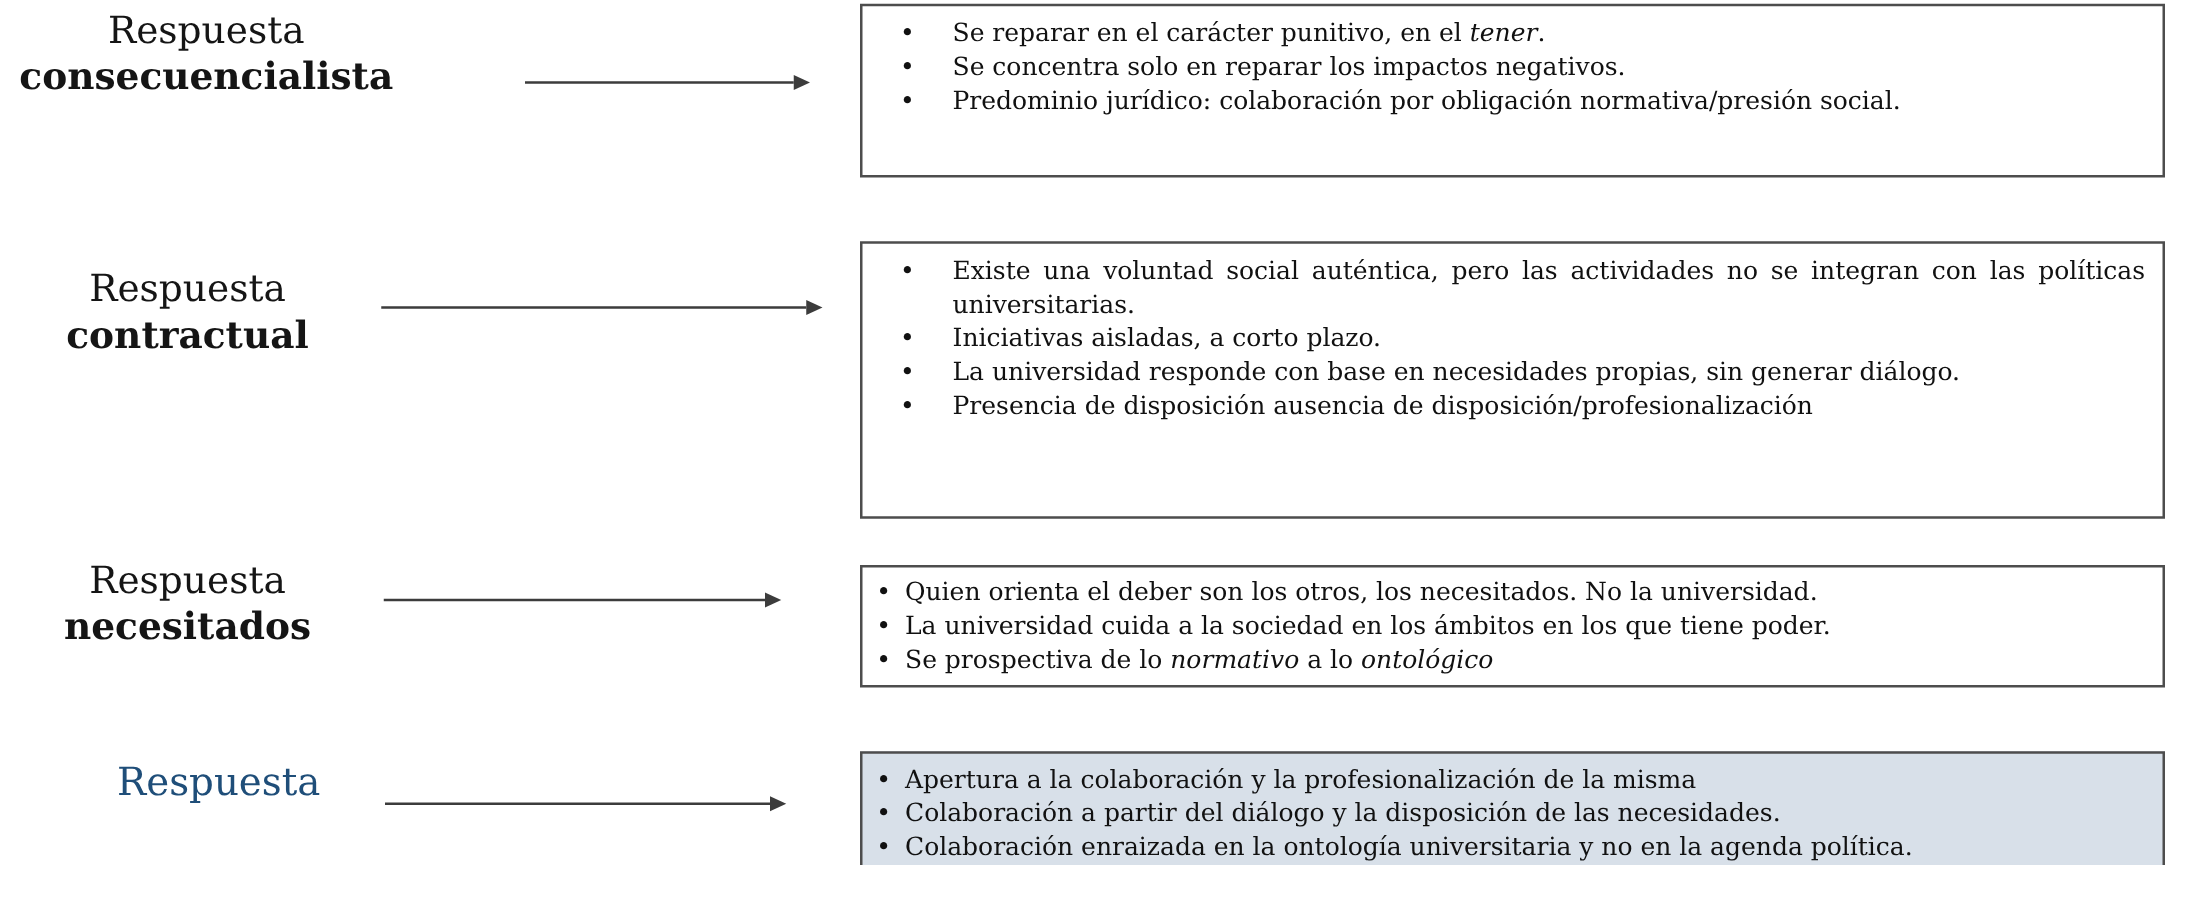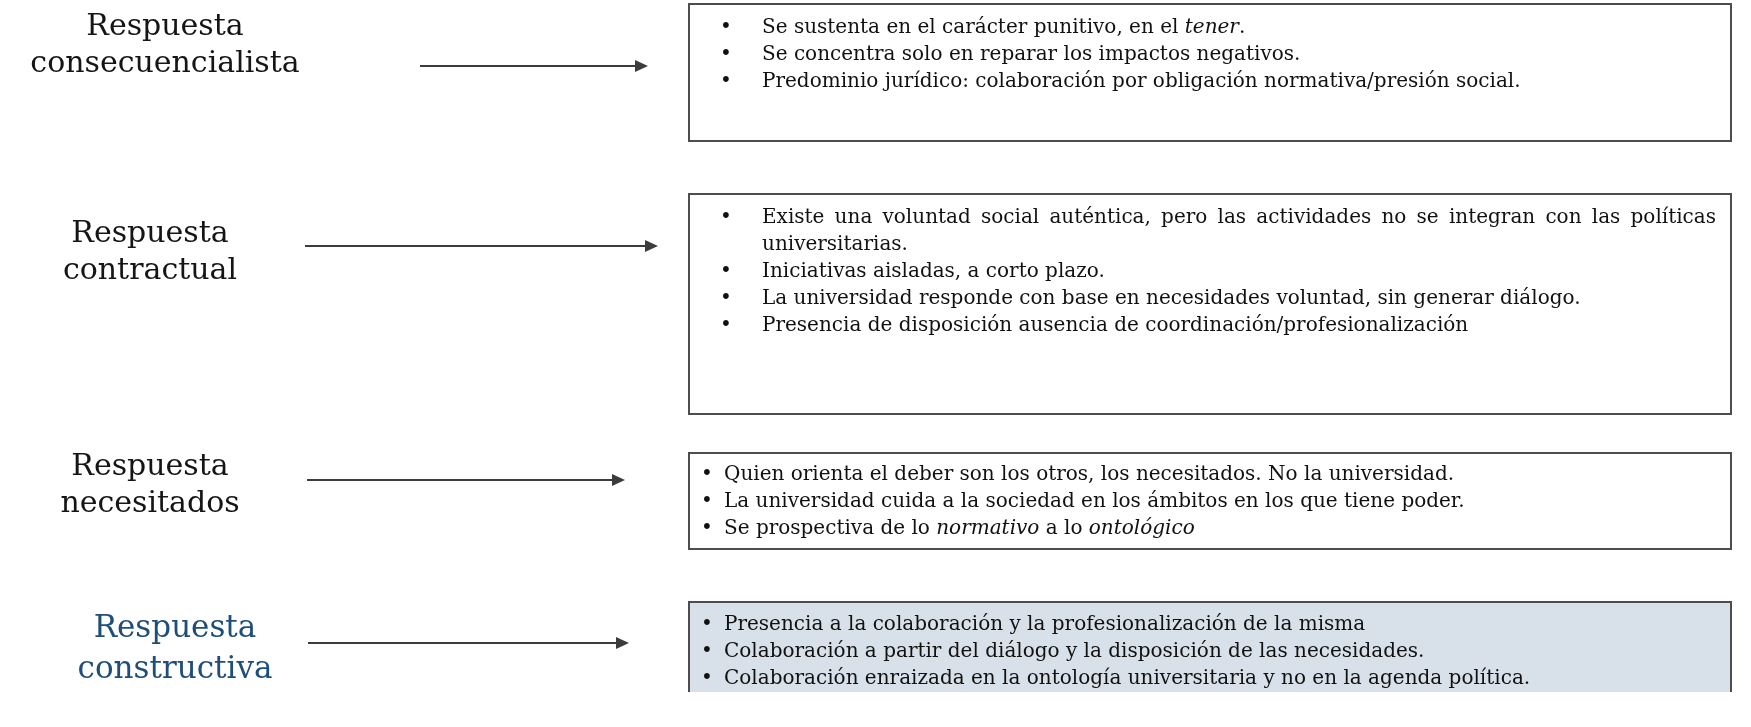--- a/index.html
+++ b/index.html
@@ -14,21 +14,21 @@
   
   .rlabel{
     position:absolute;
     text-align:center;
     font-size:30px;
     line-height:37px;
     color:#151515;
     white-space:nowrap;
   }
   .rlabel .l1{display:block;font-weight:normal;}
-  .rlabel .l2{display:block;font-weight:normal;}
+  .rlabel .l2{display:block;font-weight:bold;}
   .lab1{left:4px;  top:6px;   width:322px;}
   .lab2{left:0px;  top:213px; width:300px;}
   .lab3{left:0px;  top:446px; width:300px;}
   .lab4{left:10px; top:606px; width:330px; line-height:41px; font-size:31px;}
   
   .arrow{position:absolute;height:2px;background:#3c3c3c;}
   .arrow::after{
     content:"";
     position:absolute;right:-13px;top:-5px;
     width:0;height:0;
@@ -73,21 +73,21 @@
 <div class="canvas">
 
   <div class="rlabel lab1">
     <span class="l1">Respuesta</span>
     <span class="l2">consecuencialista</span>
   </div>
   <div class="arrow ar1"></div>
   <div class="vbox box1 indent-wide">
       <div class="bullet-row">
         <span class="dot">•</span>
-        <span class="btext"><span>Se sustenta en el carácter punitivo, en el </span><em>tener</em><span>.</span></span>
+        <span class="btext"><span>Se reparar en el carácter punitivo, en el </span><em>tener</em><span>.</span></span>
       </div>
       <div class="bullet-row">
         <span class="dot">•</span>
         <span class="btext"><span>Se concentra solo en reparar los impactos negativos.</span></span>
       </div>
       <div class="bullet-row">
         <span class="dot">•</span>
         <span class="btext"><span>Predominio jurídico: colaboración por obligación normativa/presión social.</span></span>
       </div>
     </div>
@@ -101,25 +101,25 @@
       <div class="bullet-row">
         <span class="dot">•</span>
         <span class="btext"><span>Existe una voluntad social auténtica, pero las actividades no se integran con las políticas universitarias.</span></span>
       </div>
       <div class="bullet-row">
         <span class="dot">•</span>
         <span class="btext"><span>Iniciativas aisladas, a corto plazo.</span></span>
       </div>
       <div class="bullet-row">
         <span class="dot">•</span>
-        <span class="btext"><span>La universidad responde con base en necesidades voluntad, sin generar diálogo.</span></span>
+        <span class="btext"><span>La universidad responde con base en necesidades propias, sin generar diálogo.</span></span>
       </div>
       <div class="bullet-row">
         <span class="dot">•</span>
-        <span class="btext"><span>Presencia de disposición ausencia de coordinación/profesionalización</span></span>
+        <span class="btext"><span>Presencia de disposición ausencia de disposición/profesionalización</span></span>
       </div>
     </div>
 
   <div class="rlabel lab3">
     <span class="l1">Respuesta</span>
     <span class="l2">necesitados</span>
   </div>
   <div class="arrow ar3"></div>
   <div class="vbox box3 indent-narrow">
       <div class="bullet-row">
@@ -131,27 +131,26 @@
         <span class="btext"><span>La universidad cuida a la sociedad en los ámbitos en los que tiene poder.</span></span>
       </div>
       <div class="bullet-row">
         <span class="dot">•</span>
         <span class="btext"><span>Se prospectiva de lo </span><em>normativo</em><span> a lo </span><em>ontológico</em></span>
       </div>
     </div>
 
   <div class="rlabel lab4" style="color: rgb(31, 78, 121);">
     <span class="l1">Respuesta</span>
-    <span class="l2">constructiva</span>
   </div>
   <div class="arrow ar4"></div>
   <div class="vbox box4 indent-narrow just" style="background: rgb(216, 224, 233);">
       <div class="bullet-row">
         <span class="dot">•</span>
-        <span class="btext"><span>Presencia a la colaboración y la profesionalización de la misma</span></span>
+        <span class="btext"><span>Apertura a la colaboración y la profesionalización de la misma</span></span>
       </div>
       <div class="bullet-row">
         <span class="dot">•</span>
         <span class="btext"><span>Colaboración a partir del diálogo y la disposición de las necesidades.</span></span>
       </div>
       <div class="bullet-row">
         <span class="dot">•</span>
         <span class="btext"><span>Colaboración enraizada en la ontología universitaria y no en la agenda política.</span></span>
       </div>
     </div>

